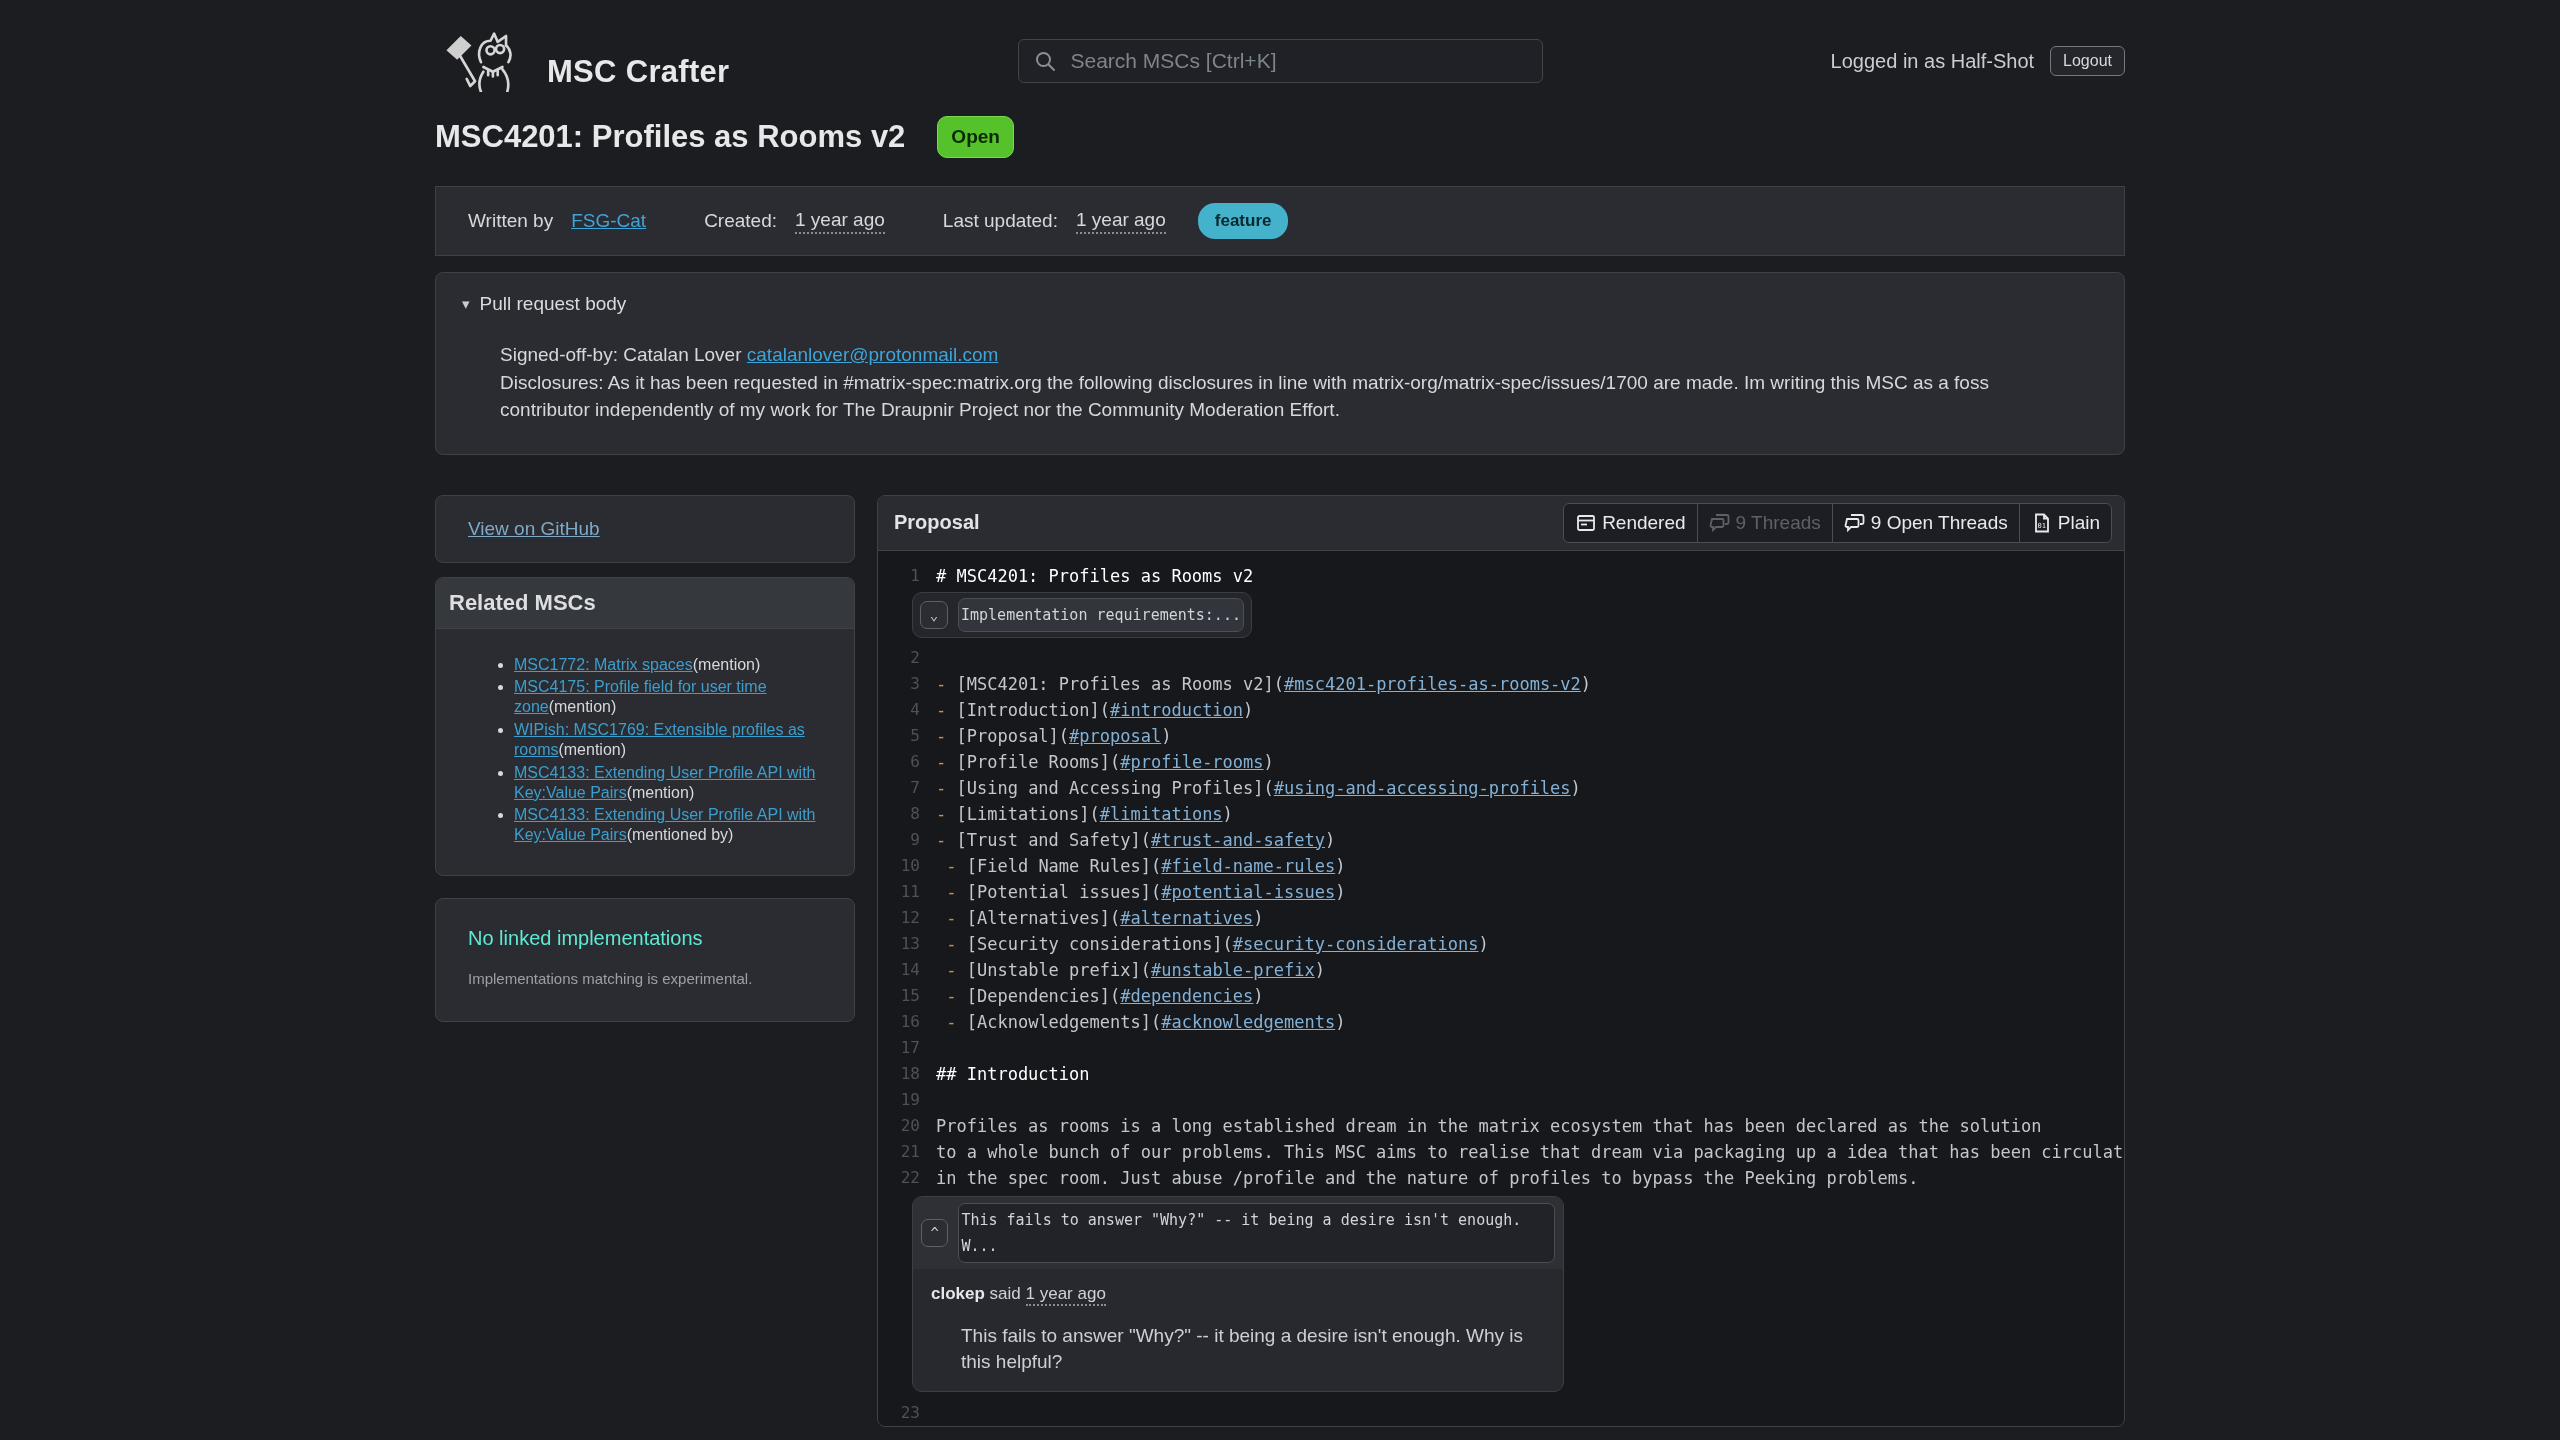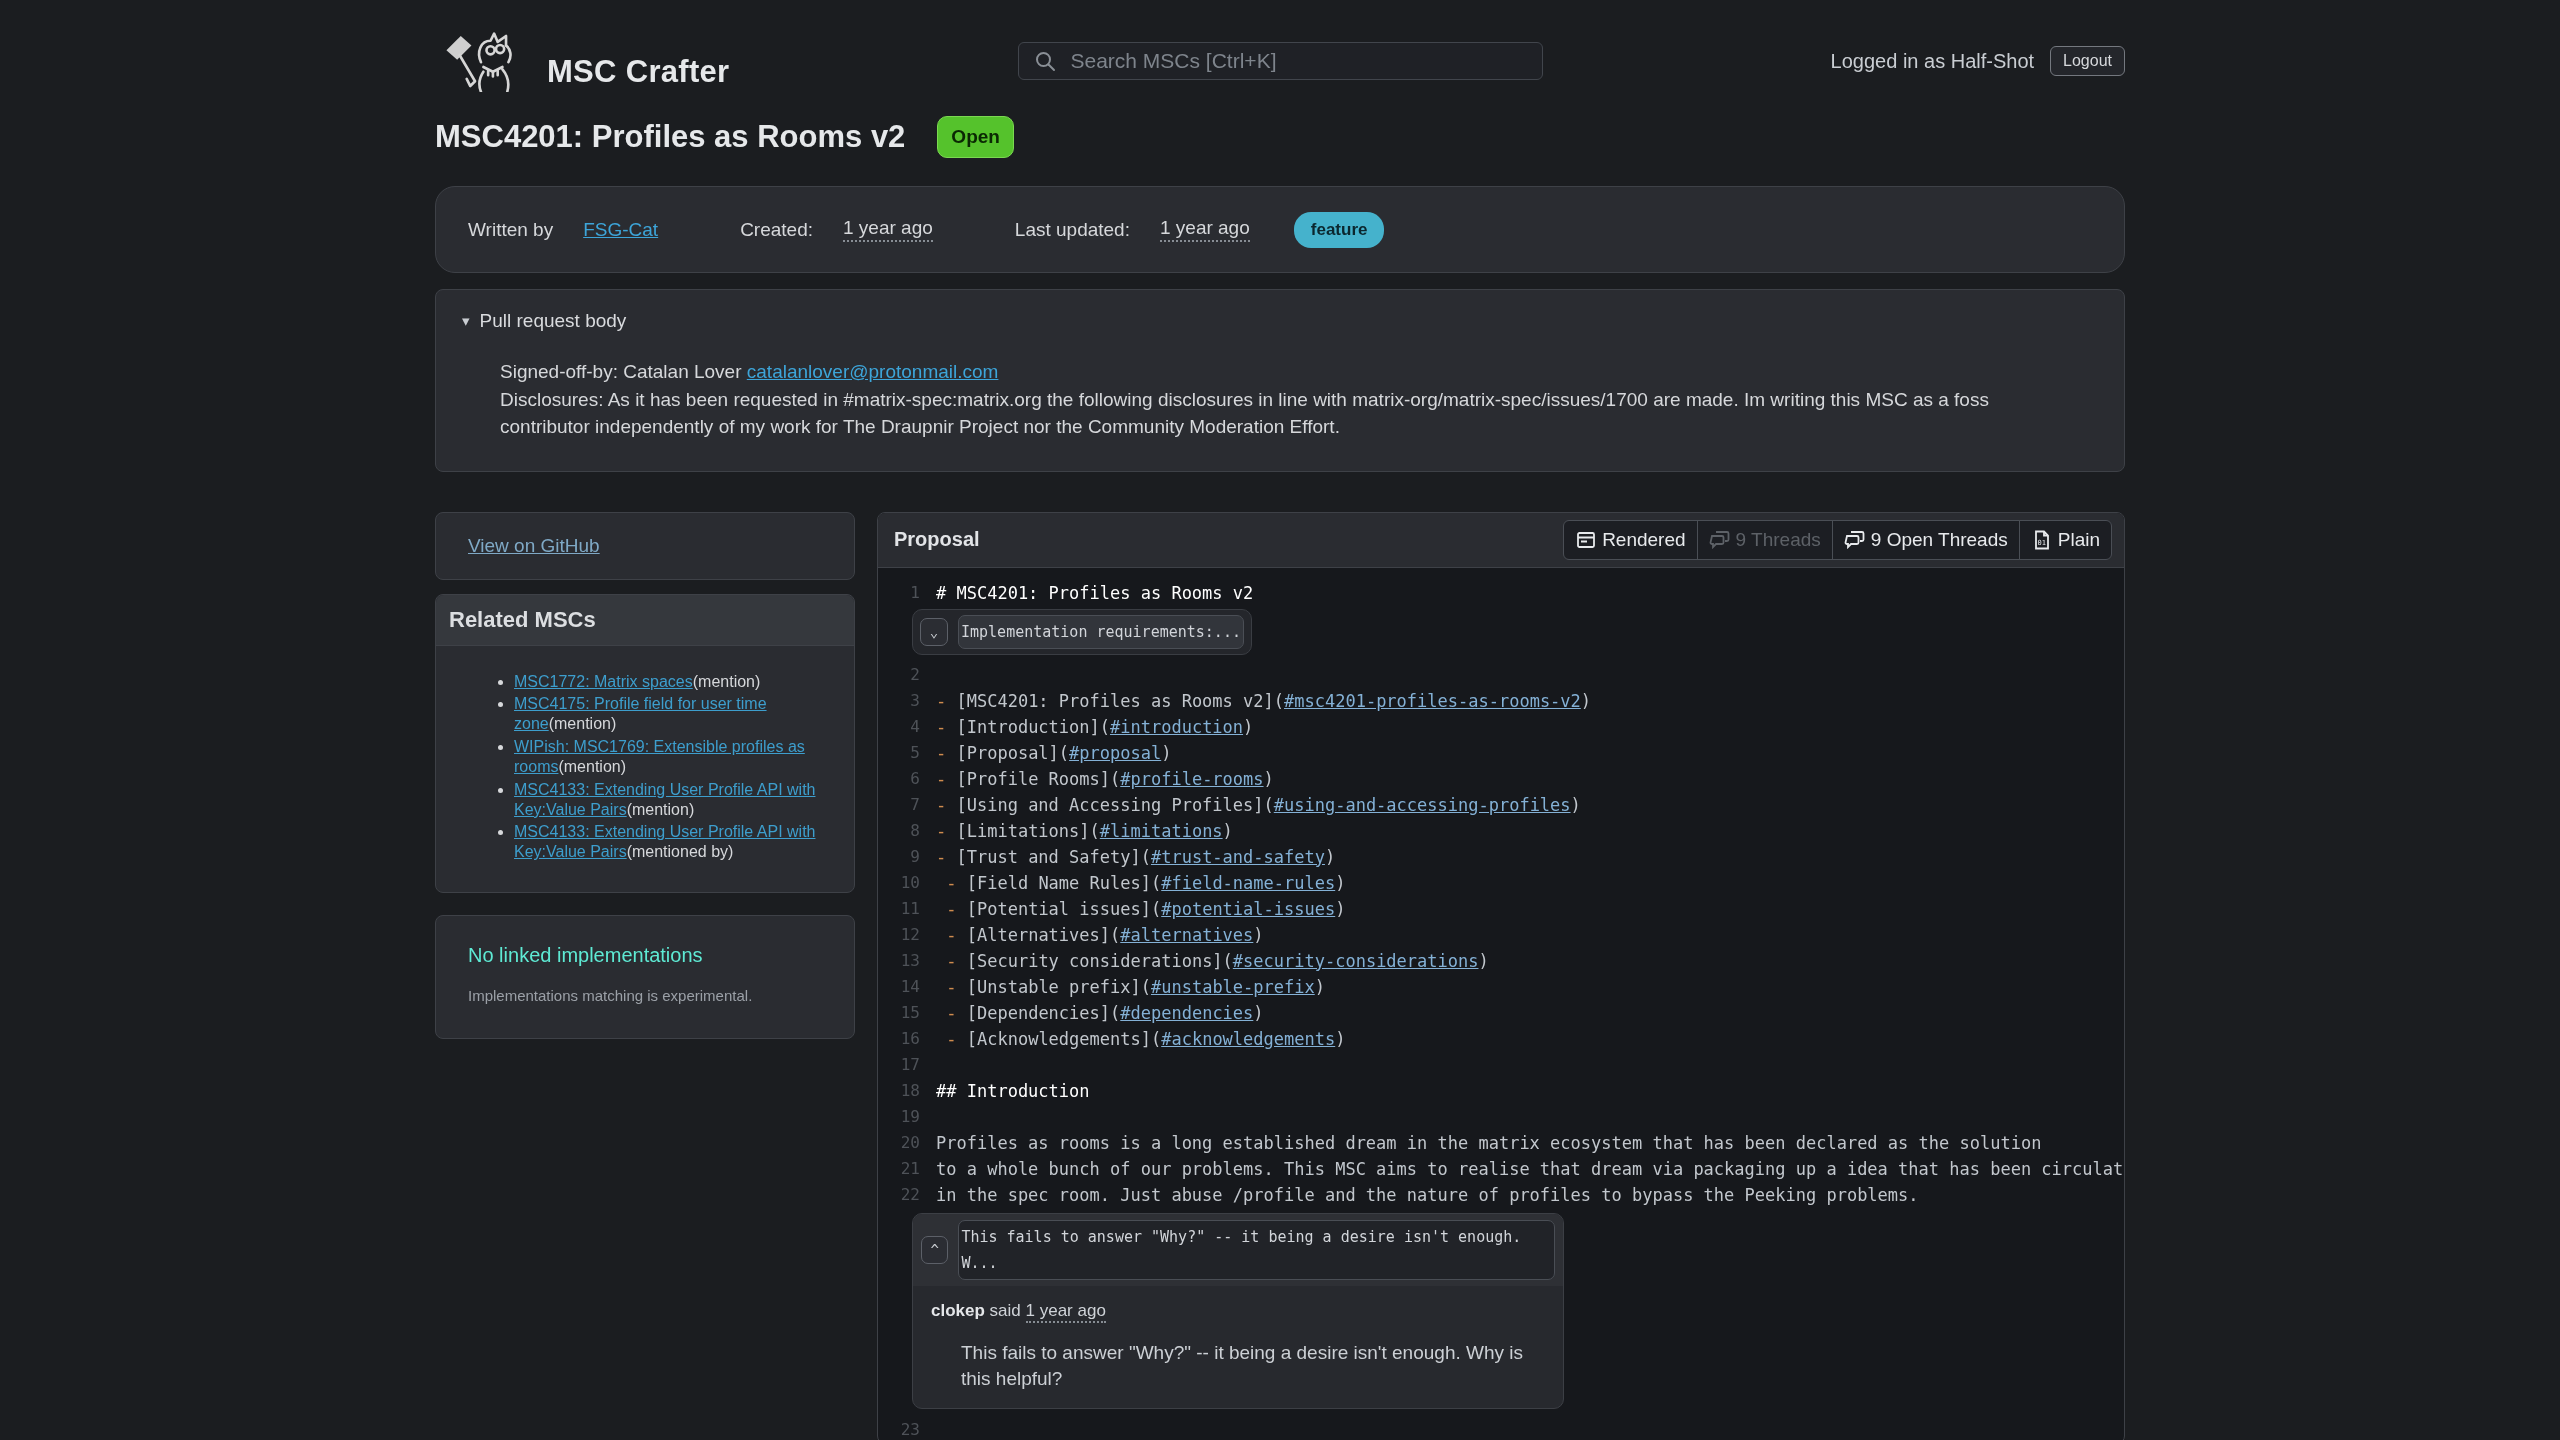--- a/index.html
+++ b/index.html
@@ -6,38 +6,38 @@
   html,body { margin:0; padding:0; width:2560px; height:1440px; overflow:hidden; }
   body { background:#1b1d20; color:#d6d8db; font-family:"Liberation Sans", sans-serif; }
   .container { width:1690px; margin:0 auto; }
 
   
   .topbar { display:flex; align-items:center; padding-top:30px; }
   .brand { display:flex; align-items:flex-end; gap:20px; width:500px; }
   .brand svg { width:92px; height:62px; }
   .brand-title { font-size:31px; font-weight:bold; color:#e6e8ea; padding-bottom:2px; letter-spacing:.3px; }
   .searchwrap { flex:1; display:flex; justify-content:center; }
-  .search { width:525px; height:38px; border:1px solid #41454c; border-radius:6px; background:#1f2126;
+  .search { width:525px; height:44px; border:1px solid #41454c; border-radius:6px; background:#1f2126;
             display:flex; align-items:center; gap:12px; padding:0 14px; }
   .search svg { width:24px; height:24px; flex:none; }
   .search input { background:transparent; border:none; outline:none; width:100%; font-size:21px;
                   color:#c7cbd1; font-family:"Liberation Sans", sans-serif; }
   .search input::placeholder { color:#7e848c; }
   .auth { width:500px; display:flex; align-items:center; justify-content:flex-end; gap:16px; }
   .login-status { font-size:20px; color:#c9cdd2; }
   .logout-btn { background:#24262b; border:1px solid #74787f; border-radius:6px; color:#d6d8db;
                 font-size:16px; padding:5px 12px; font-family:"Liberation Sans", sans-serif; cursor:pointer; }
 
   
   .titlerow { margin-top:24px; display:flex; align-items:center; gap:32px; }
   .page-title { margin:0; font-size:31px; font-weight:bold; color:#e6e8ea; }
   .badge-open { background:#55c22c; border:1px solid #7bd851; color:#0a2803; font-weight:bold;
                 font-size:19px; padding:9px 13px; border-radius:10px; }
-  .metabar { margin-top:28px; background:#2a2c31; border:1px solid #3e4147; border-radius:20px;
-             height:87px; display:flex; align-items:center; gap:30px; padding:0 32px; font-size:19px; }
+  .metabar { margin-top:28px; background:#2a2c31; border:1px solid #3e4147; border-radius:0;
+             height:70px; display:flex; align-items:center; gap:18px; padding:0 32px; font-size:19px; }
   .metabar .gap { width:22px; }
   .meta-link { color:#3da5d9; text-decoration:underline; cursor:pointer; }
   .dotted { border-bottom:2px dotted #878d94; padding-bottom:1px; }
   .badge-feature { background:#45b2cc; color:#0b272e; font-size:17px; font-weight:bold;
                    padding:8px 17px; border-radius:17px; margin-left:14px; }
 
   
   .prbody { margin-top:16px; background:#2a2c31; border:1px solid #3e4147; border-radius:8px;
             padding:20px 26px 30px; font-size:19px; }
   .prbody summary { list-style:none; cursor:pointer; display:flex; align-items:center; gap:10px; color:#d9dbde; }

